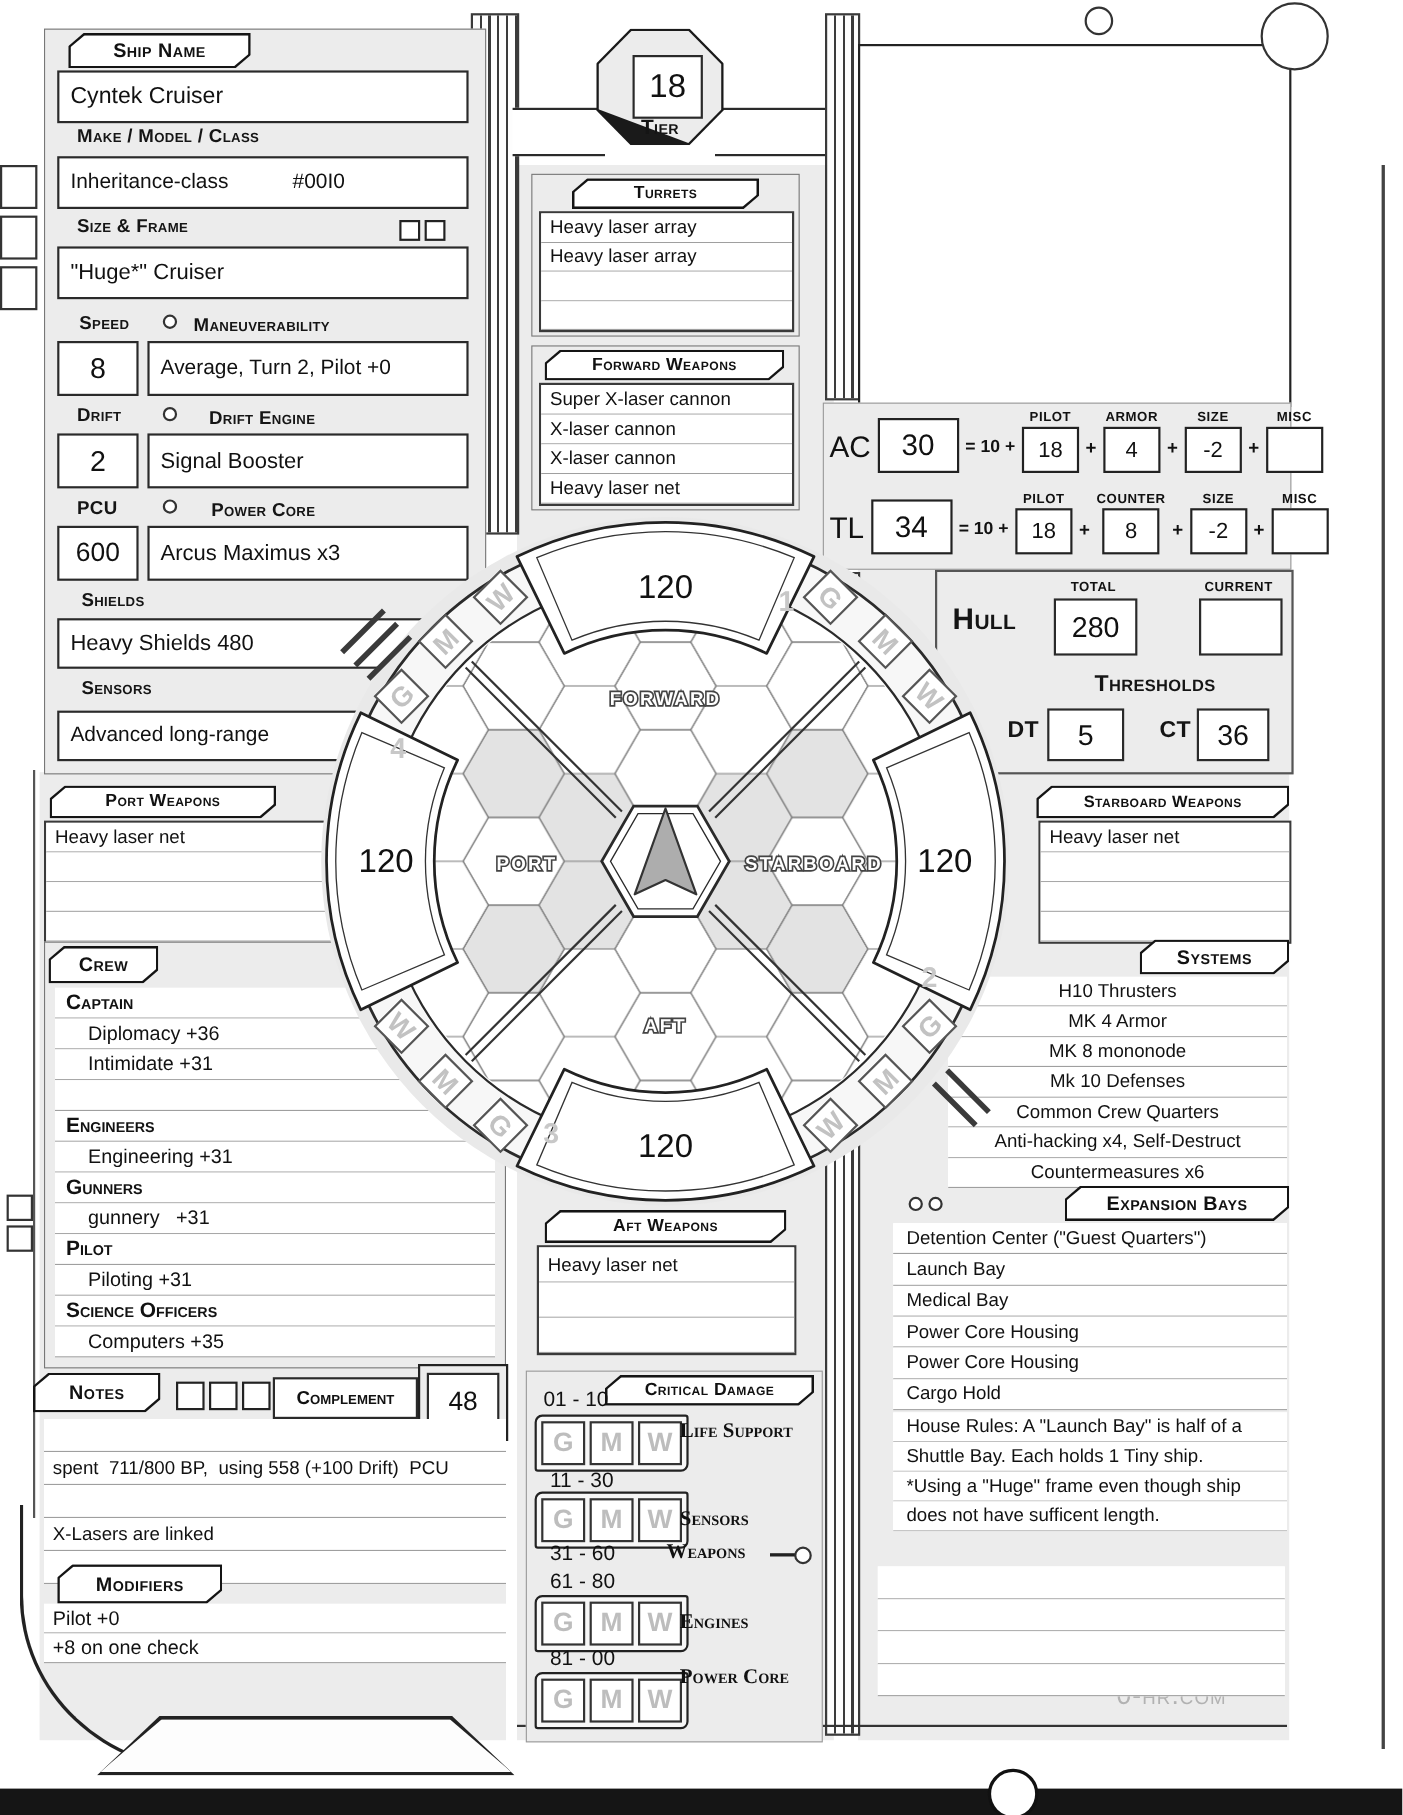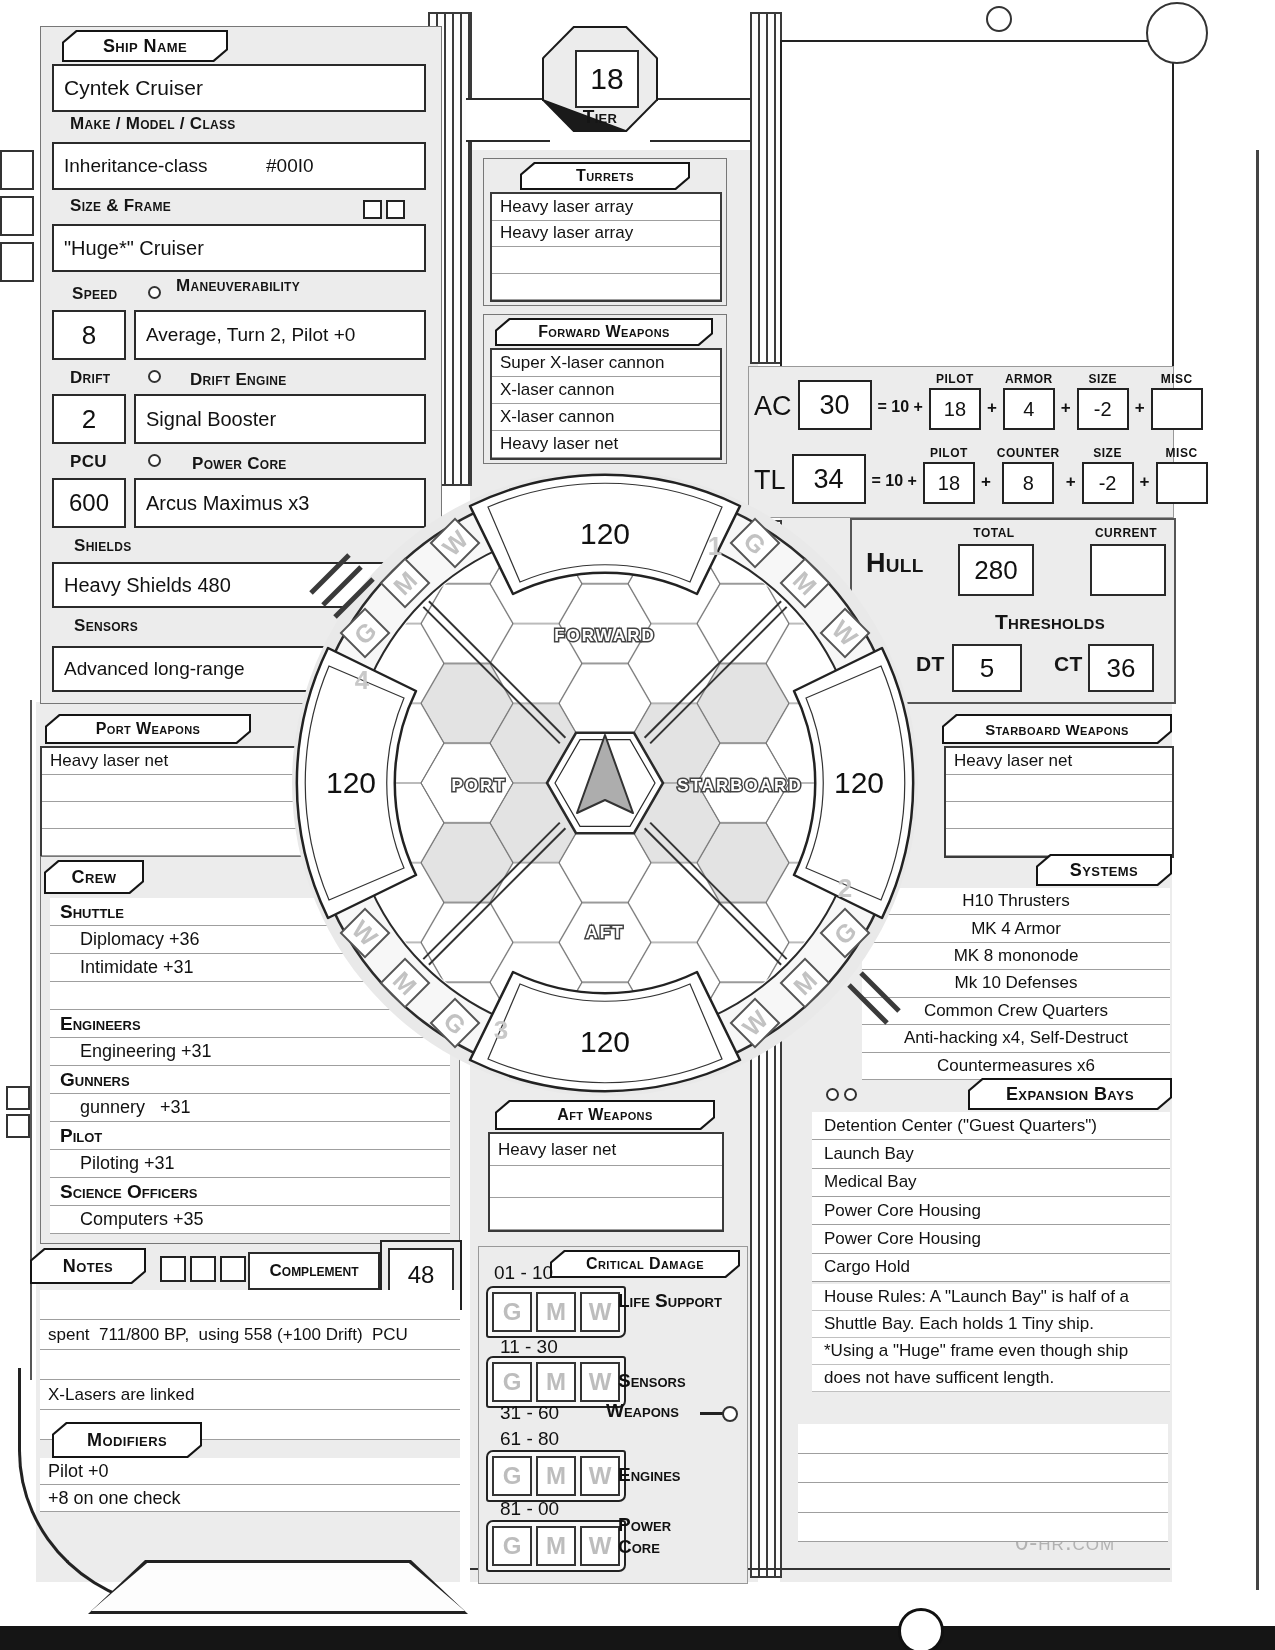--- a/index.html
+++ b/index.html
@@ -33,21 +33,21 @@
   .scol{display:flex;flex-direction:column;align-items:center;gap:2px;}
   .slbl{font-style:normal;font-size:12px;font-weight:bold;letter-spacing:.5px;text-transform:uppercase;}
   .sbox{width:48px;height:38px;border:2px solid #222;background:#fff;display:flex;align-items:center;justify-content:center;font-size:20px;font-weight:normal;}
   .plus{font-size:17px;font-weight:bold;margin-bottom:12px;}
   .conduit{position:absolute;background:repeating-linear-gradient(90deg,#fdfdfd 0 6px,#3a3a3a 6px 8px);border:2px solid #3a3a3a;}
   .band{position:absolute;background:#fff;border-top:2px solid #2a2a2a;border-bottom:2px solid #2a2a2a;}
   .oct{position:absolute;background:#1a1a1a;clip-path:polygon(27% 0,73% 0,100% 30%,100% 70%,73% 100%,27% 100%,0 70%,0 30%);}
   .octin{position:absolute;inset:2px;background:#ececec;clip-path:polygon(27% 0,73% 0,100% 30%,100% 70%,73% 100%,0 70%,0 30%,27% 0);}
   .gmw{position:absolute;display:flex;gap:4px;padding:4px;background:#f7f7f7;border:2px solid #222;border-radius:7px 3px 7px 3px;}
   .gmw b{width:36px;height:36px;border:2px solid #333;background:#fff;display:flex;align-items:center;justify-content:center;font-size:24px;color:#bdbdbd;font-weight:bold;}
-  .csys{position:absolute;font-variant:small-caps;font-weight:bold;font-size:19px;line-height:1.15;}
+  .csys{position:absolute;font-variant:small-caps;font-weight:bold;font-size:19px;line-height:1.15;font-family:Liberation Serif, serif;}
   .crange{position:absolute;font-size:19px;}
   .footer{position:absolute;font-size:24px;color:#b2b2b2;letter-spacing:1px;font-variant:small-caps;}
   svg text{font-family:"Liberation Sans",sans-serif;}
   .dlabel{font-size:17px;font-weight:bold;fill:#fff;stroke:#444;stroke-width:3px;paint-order:stroke;letter-spacing:2px;}
   .shval{font-size:30px;fill:#111;}
   .dmd{fill:#fff;stroke:#555;stroke-width:2;}
   .dtx{font-size:25px;font-weight:bold;fill:#c2c2c2;text-anchor:middle;}
   .qnum{font-size:26px;font-weight:bold;fill:#c8c8c8;text-anchor:middle;}
 </style>
 </head>
@@ -93,21 +93,21 @@
     <span>Inheritance-class</span>
     <span class="abs" style="left:212px">#00I0</span>
   </div>
   <div class="lbl" style="left:70px;top:196px">Size &amp; Frame</div>
   <div class="cb" style="left:363px;top:200px;width:15px;height:15px"></div>
   <div class="cb" style="left:386px;top:200px;width:15px;height:15px"></div>
   <div class="vbox" style="left:52px;top:224px;width:350px;height:44px;font-size:20px">"Huge*" Cruiser</div>
 
   <div class="lbl" style="left:72px;top:284px">Speed</div>
   <div class="circ" style="left:148px;top:286px;width:9px;height:9px"></div>
-  <div class="lbl" style="left:176px;top:276px">Maneuverability</div>
+  <div class="lbl" style="left:176px;top:286px">Maneuverability</div>
   <div class="vbox ctr num" style="left:52px;top:310px;width:70px;height:46px">8</div>
   <div class="vbox" style="left:134px;top:310px;width:268px;height:46px;font-size:19px">Average, Turn 2, Pilot +0</div>
 
   <div class="lbl" style="left:70px;top:368px">Drift</div>
   <div class="circ" style="left:148px;top:370px;width:9px;height:9px"></div>
   <div class="lbl" style="left:190px;top:370px">Drift Engine</div>
   <div class="vbox ctr num" style="left:52px;top:394px;width:70px;height:46px">2</div>
   <div class="vbox" style="left:134px;top:394px;width:268px;height:46px">Signal Booster</div>
 
   <div class="lbl" style="left:70px;top:452px">PCU</div>
@@ -229,21 +229,21 @@
     <div class="lrow" style="font-size:17px"></div>
     <div class="lrow" style="font-size:17px"></div>
     <div class="lrow" style="font-size:17px"></div>
   </div>
 
   <div class="panel" style="left:40px;top:856px;width:418px;height:386px"></div>
   <div class="tab" style="left:44px;top:860px;width:100px;height:34px">
       <span>Crew</span>
     </div>
   <div class="list" style="left:50px;top:898px;width:400px;height:336px">
-    <div class="lrow hd">Shuttle</div>
+    <div class="lrow hd">Captain</div>
     <div class="lrow sk">Diplomacy +36</div>
     <div class="lrow sk">Intimidate +31</div>
     <div class="lrow sk"></div>
     <div class="lrow hd">Engineers</div>
     <div class="lrow sk">Engineering +31</div>
     <div class="lrow hd">Gunners</div>
     <div class="lrow sk">gunnery   +31</div>
     <div class="lrow hd">Pilot</div>
     <div class="lrow sk">Piloting +31</div>
     <div class="lrow hd">Science Officers</div>

